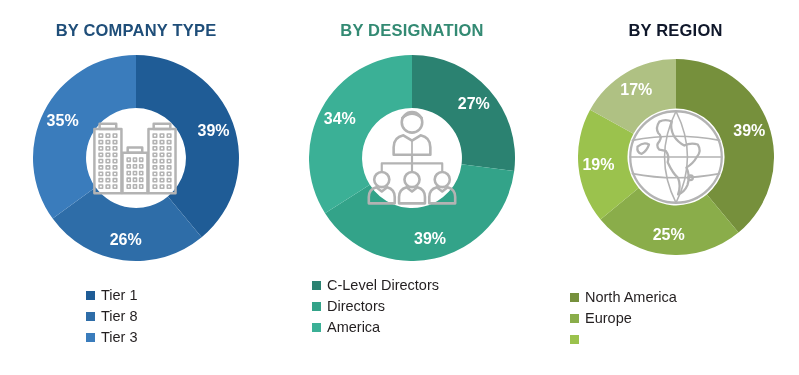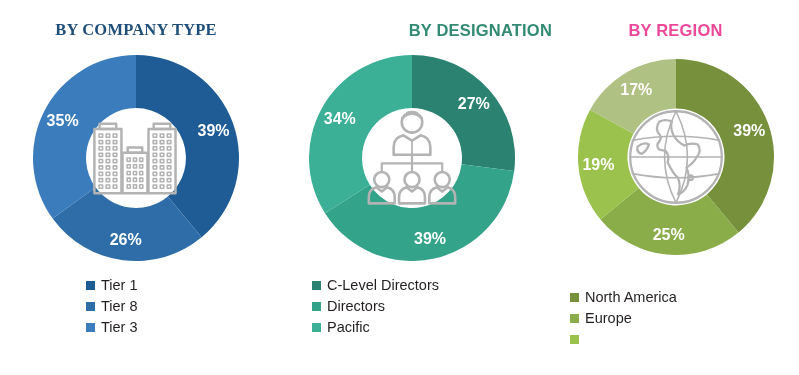--- a/index.html
+++ b/index.html
@@ -28,23 +28,23 @@
   .panel-3 { width: 247px; }
 
   .panel-title {
     text-align: center;
     font-size: 16.5px;
     font-weight: bold;
     letter-spacing: 0.2px;
     margin-top: 22px;
     line-height: 1;
   }
-  .panel-1 .panel-title { color: #1F4E79; font-family: Liberation Serif, serif; }
-  .panel-2 .panel-title { color: #338A73; text-align: right; }
-  .panel-3 .panel-title { color: #ec4899; }
+  .panel-1 .panel-title { color: #1F4E79; }
+  .panel-2 .panel-title { color: #338A73; }
+  .panel-3 .panel-title { color: #0f172a; }
 
   .donut-wrap {
     position: relative;
     margin: 0 auto;
   }
   .donut-wrap svg { display: block; }
 
   .center-icon {
     position: absolute;
     left: 50%;
@@ -74,21 +74,21 @@
     font-size: 14.5px;
     color: #231F20;
   }
   .swatch {
     width: 9px;
     height: 9px;
     margin-right: 6px;
     flex: 0 0 auto;
   }
 
-  .legend-1 { margin-left: 86px; margin-top: 14px; }
+  .legend-1 { margin-left: 86px; margin-top: 24px; }
   .legend-2 { margin-left: 40px; margin-top: 14px; }
   .legend-3 { margin-left: 18px; margin-top: 32px; }
 </style>
 </head>
 <body>
 
 <div class="panels">
 
   <div class="panel panel-1">
     <div class="panel-title">BY COMPANY TYPE</div>
@@ -232,21 +232,21 @@
         <li class="legend-item">
           <span class="swatch" style="background: rgb(43, 130, 113);"></span>
           <span>C-Level Directors</span>
         </li>
         <li class="legend-item">
           <span class="swatch" style="background: rgb(51, 163, 137);"></span>
           <span>Directors</span>
         </li>
         <li class="legend-item">
           <span class="swatch" style="background: rgb(59, 176, 150);"></span>
-          <span>Pacific</span>
+          <span>America</span>
         </li>
       </ul>
   </div>
 
   <div class="panel panel-3">
     <div class="panel-title">BY REGION</div>
     <div class="donut-wrap" id="donut-2" style="width: 196px; height: 196px; margin-top: 20px;">
         <svg width="196" height="196" viewBox="0 0 196 196">
           <path d="M98.00 0.00 A98 98 0 0 1 160.47 173.51 L128.92 135.38 A48.51 48.51 0 0 0 98.00 49.49 Z" fill="#76903C"></path>
           <path d="M160.47 173.51 A98 98 0 0 1 22.49 160.47 L60.62 128.92 A48.51 48.51 0 0 0 128.92 135.38 Z" fill="#8AAD4A"></path>

